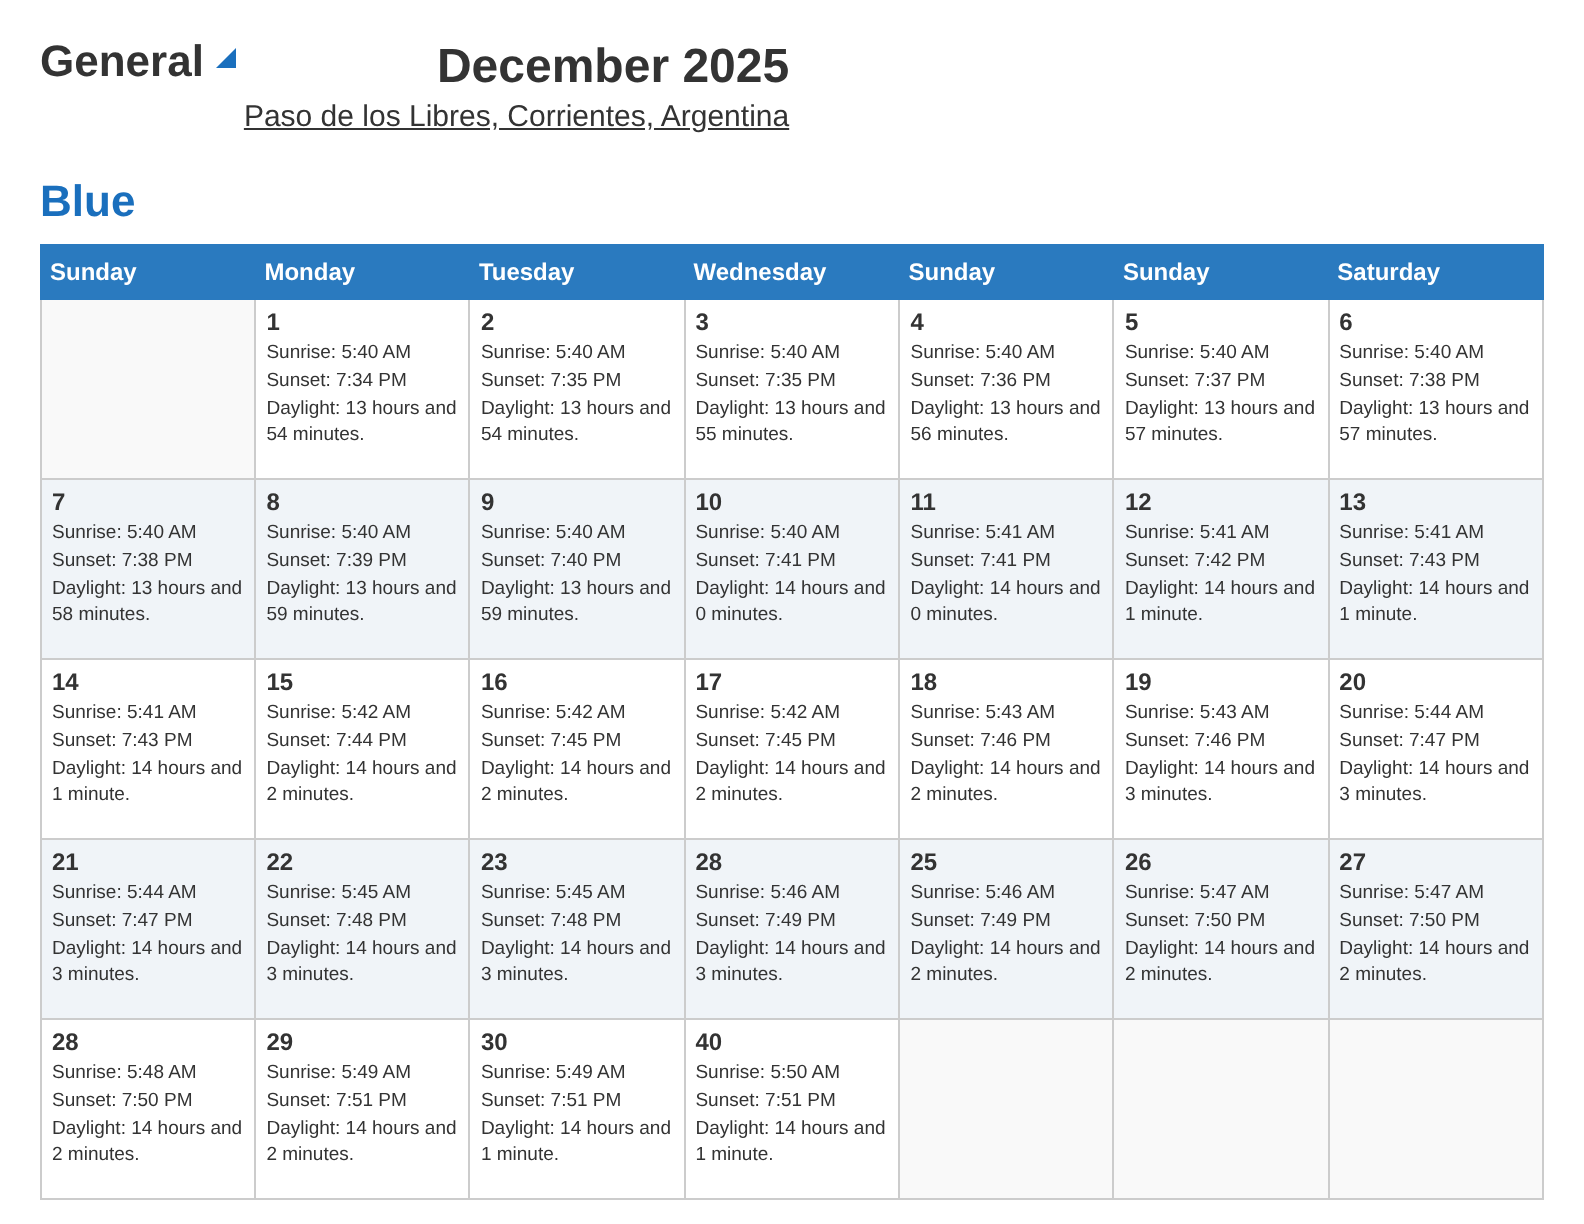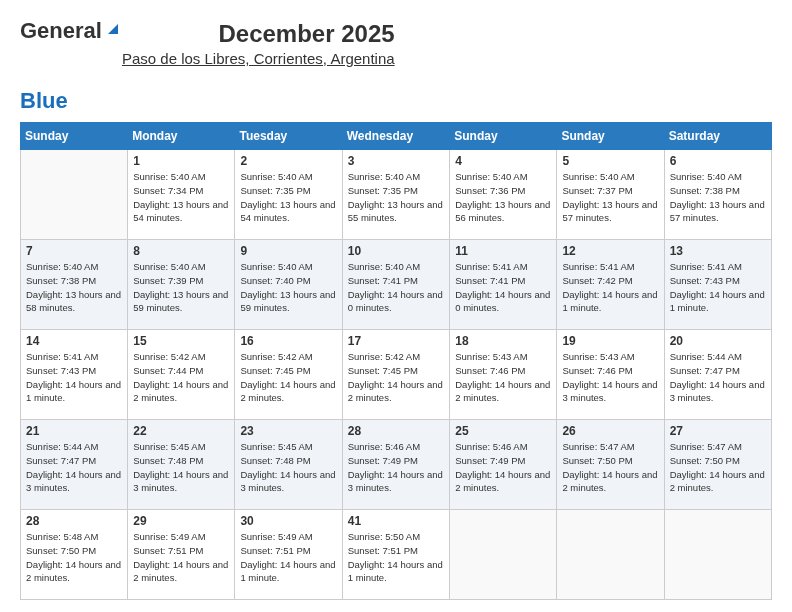--- a/index.html
+++ b/index.html
@@ -248,21 +248,21 @@
         </td>
         <td>
           <div class="day-num">29</div>
           <div class="day-info">Sunrise: 5:49 AM<br>Sunset: 7:51 PM<br>Daylight: 14 hours and 2 minutes.</div>
         </td>
         <td>
           <div class="day-num">30</div>
           <div class="day-info">Sunrise: 5:49 AM<br>Sunset: 7:51 PM<br>Daylight: 14 hours and 1 minute.</div>
         </td>
         <td>
-          <div class="day-num">41</div>
+          <div class="day-num">40</div>
           <div class="day-info">Sunrise: 5:50 AM<br>Sunset: 7:51 PM<br>Daylight: 14 hours and 1 minute.</div>
         </td>
         <td class="empty"></td>
         <td class="empty"></td>
         <td class="empty"></td>
       </tr>
     </tbody>
 </table>
 
 </body></html>

